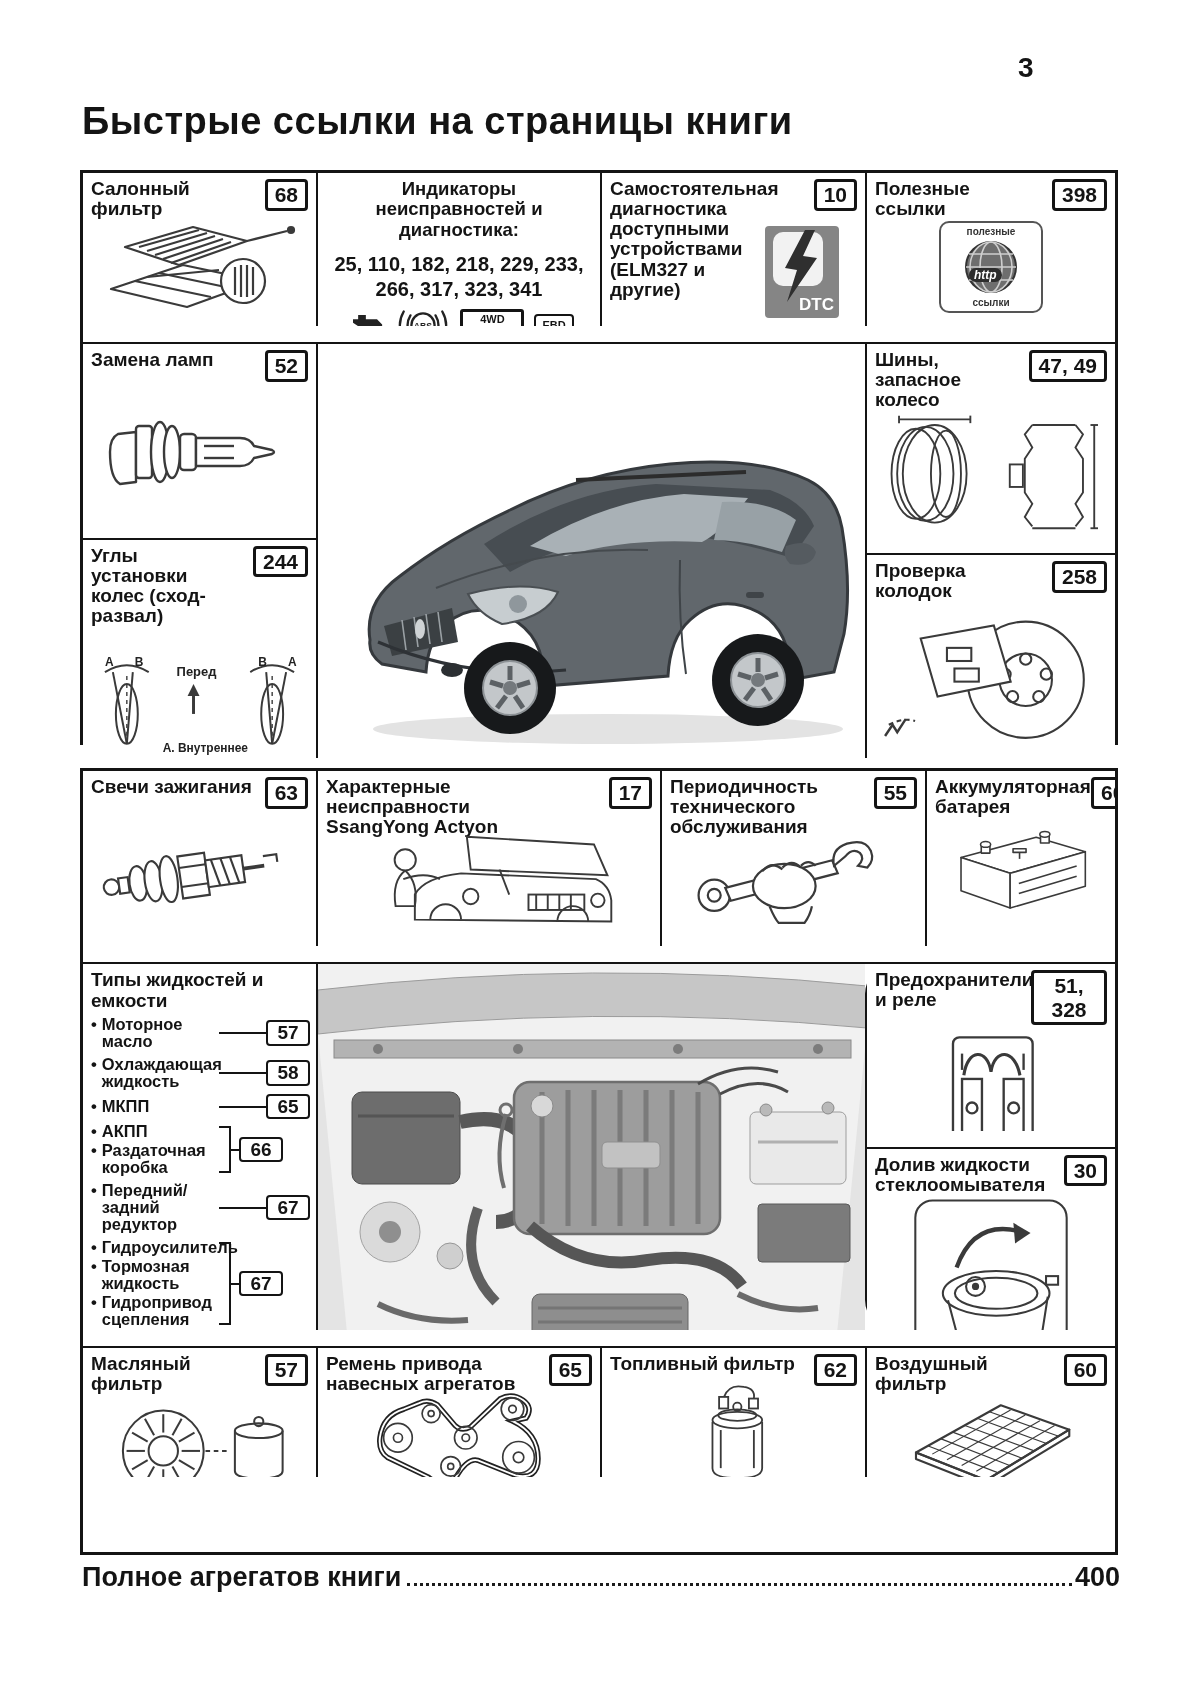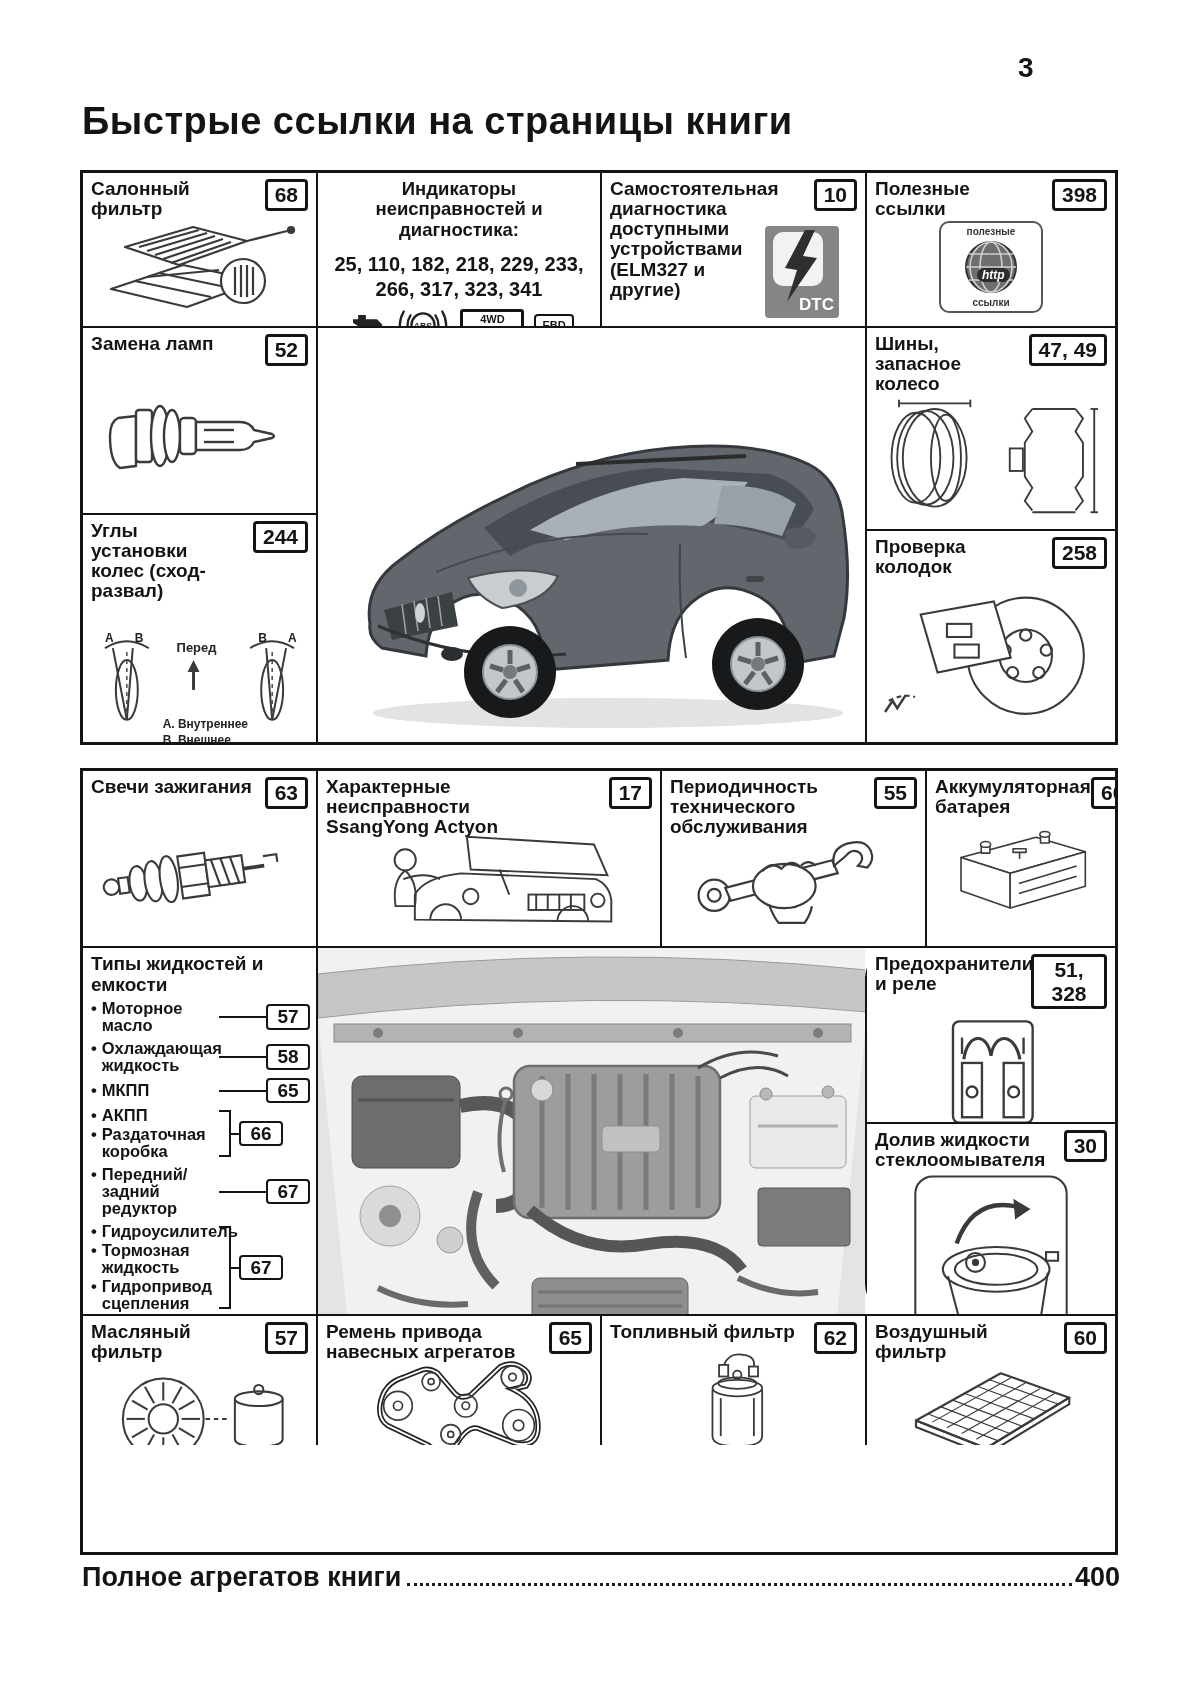--- a/index.html
+++ b/index.html
@@ -2,21 +2,21 @@
 <html><head>
 <meta charset="utf-8">
 <style>
   html,body{margin:0;padding:0;background:#ffffff;}
   .page{position:relative;width:1200px;height:1697px;background:#fff;overflow:hidden;
         font-family:"Liberation Sans",sans-serif;color:#141414;}
   .pagenum{position:absolute;left:1018px;top:52px;font-size:28px;font-weight:bold;}
   .title{position:absolute;left:82px;top:100px;font-size:38px;font-weight:bold;letter-spacing:.5px;}
   .tbl{position:absolute;border:3px solid #141414;background:#fff;box-sizing:border-box;}
   .trow{display:flex;box-sizing:border-box;}
-  .bt{border-top:2px solid #141414 !important;}
+  .bt{border-top:2px solid #141414 !important;margin-top:16px;}
   .bl{border-left:2px solid #141414 !important;}
   .cell{box-sizing:border-box;padding:6px 8px;overflow:hidden;position:relative;background:#fff;}
   .tcol{display:flex;flex-direction:column;box-sizing:border-box;}
   .cellhead{display:flex;justify-content:space-between;align-items:flex-start;gap:6px;}
   .lbl{font-weight:bold;font-size:19px;line-height:1.06;}
   .pbox{flex-shrink:0;border:3px solid #141414;border-radius:4px;font-weight:bold;font-size:21px;
         line-height:1.12;padding:1px 7px;text-align:center;}
   .pbox.sm{font-size:19px;padding:0 5px;border-width:2.5px;min-width:30px;}
   .art{display:flex;justify-content:center;align-items:center;}
   svg{display:block;}
@@ -32,21 +32,21 @@
   .boxebd{border:2.5px solid #141414;border-radius:4px;font-size:11px;font-weight:bold;padding:3px 6px;}
   
   .dtc{width:74px;height:92px;background:#858585;border-radius:4px;position:relative;overflow:hidden;}
   .dtc .blob{position:absolute;left:8px;top:6px;width:50px;height:54px;background:#f2f2f2;border-radius:10px;}
   .dtc-label{position:absolute;right:5px;bottom:3px;color:#fff;font-weight:bold;font-size:17px;}
   
   .linksbadge{width:96px;border:2.5px solid #555;border-radius:10px;display:flex;flex-direction:column;
               align-items:center;padding:3px 2px;}
   .lb-top,.lb-bot{font-size:10px;font-weight:bold;color:#333;}
   .globe{position:relative;width:58px;height:58px;margin:1px 0;}
-  .httpchip{position:absolute;left:15px;top:30px;background:#2d2d2d;color:#fff;font-weight:bold;
+  .httpchip{position:absolute;left:7px;top:30px;background:#2d2d2d;color:#fff;font-weight:bold;
             font-size:12px;font-style:italic;padding:0 5px;border-radius:7px;}
   
   .fl-title{font-weight:bold;font-size:19px;line-height:1.08;margin-bottom:3px;}
   .fl-group{display:flex;align-items:center;margin:2px 0;}
   .fl-items{width:128px;}
   .fl-item{display:flex;gap:5px;font-weight:bold;font-size:16.5px;line-height:1.03;margin:2px 0;}
   .fl-item .bullet{flex-shrink:0;}
   .fl-conn{flex:1;border-top:2.5px solid #141414;height:0;}
   .fl-bracket{align-self:stretch;width:10px;border:2.5px solid #141414;border-left:none;margin:5px 0;flex-shrink:0;}
   .fl-stub{width:8px;border-top:2.5px solid #141414;height:0;flex-shrink:0;}

